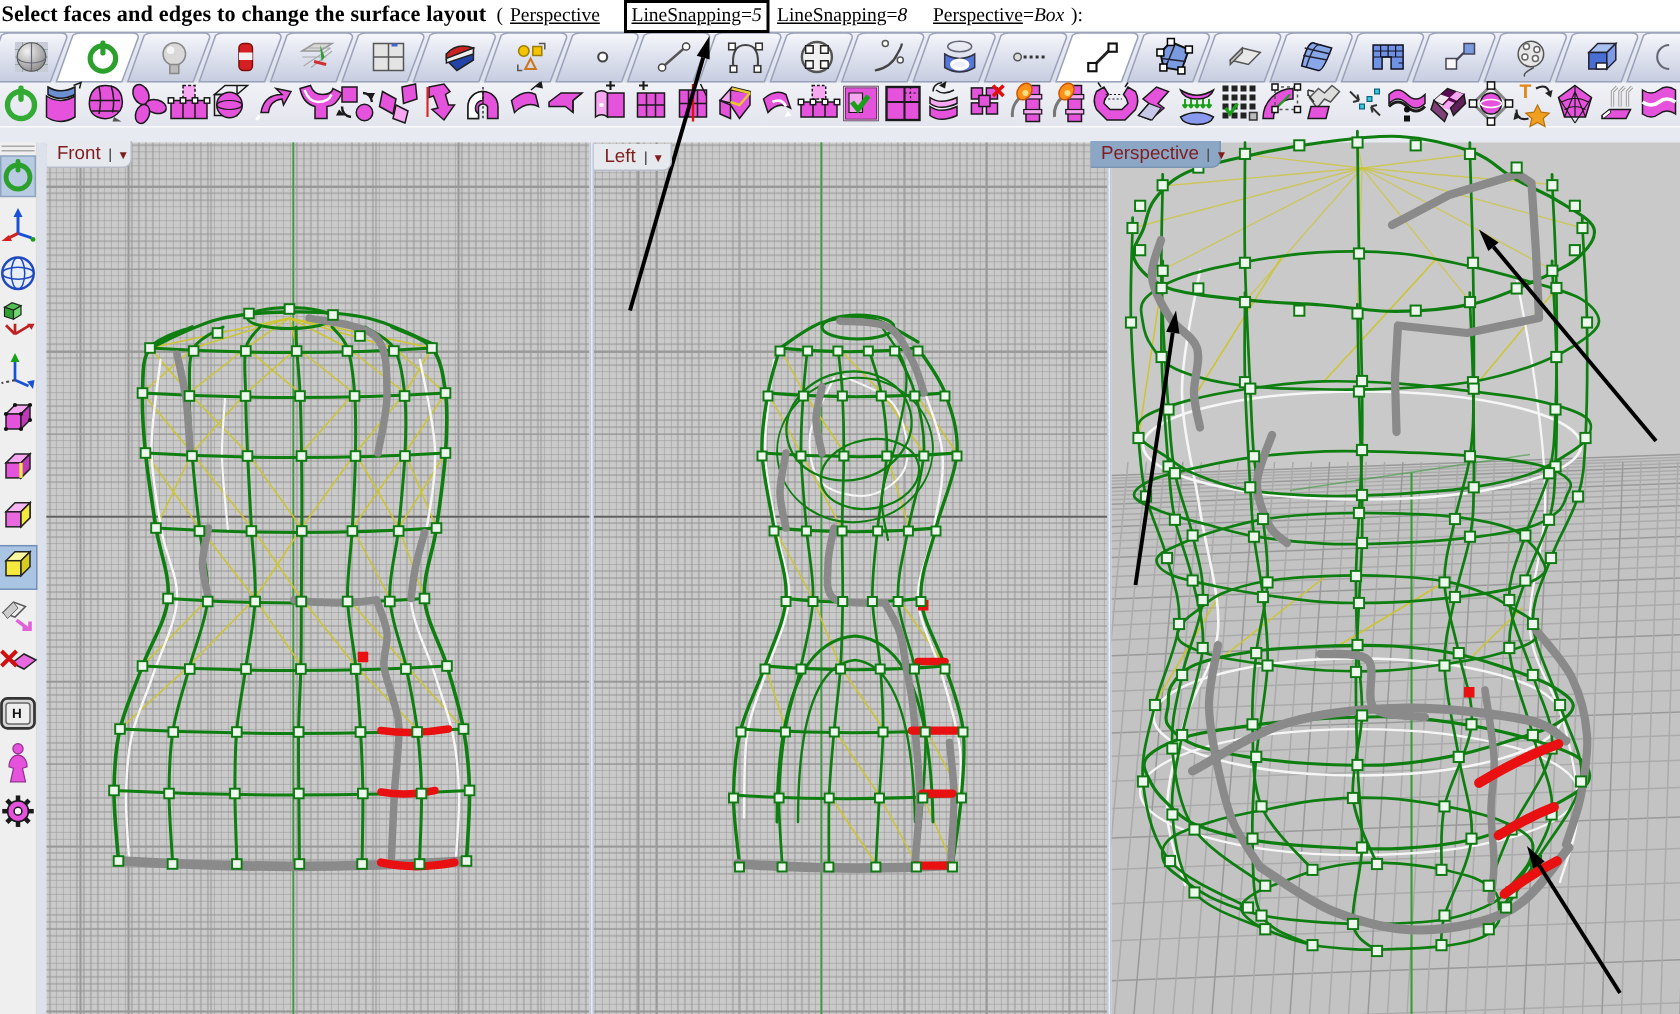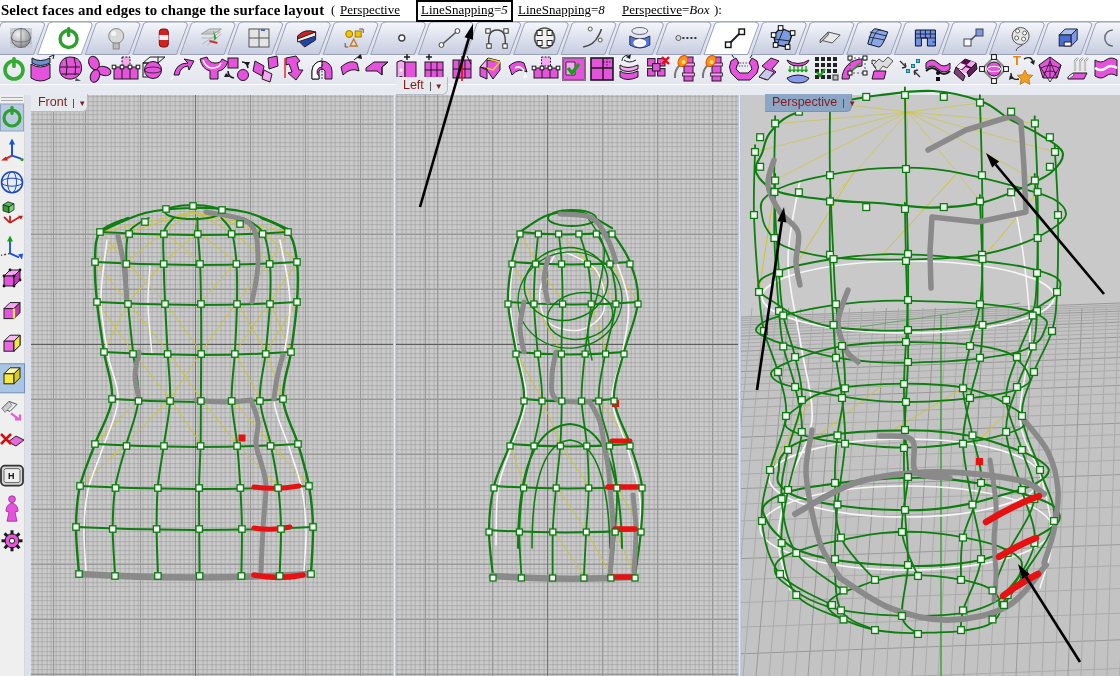--- a/index.html
+++ b/index.html
@@ -50,22 +50,22 @@
  <div class="vp" style="left:31px;width:362px;background-position:54px 29px,54px 29px,1.6px 1.2px,1.6px 1.2px"></div>
  <div class="sep" style="left:393px"></div>
  <div class="vp" style="left:396px;width:342px;background-position:41px 29px,41px 29px,0.6px 1.2px,0.6px 1.2px"></div>
  <div class="sep" style="left:738px"></div>
  <div class="vpp" style="left:741px;width:379px"></div>
  <div class="axv" style="left:195px;top:95px;height:581px"></div>
  <div class="axh" style="left:31px;top:344px;width:362px"></div>
  <div class="axv" style="left:547px;top:95px;height:581px"></div>
  <div class="axh" style="left:396px;top:344px;width:342px"></div>
  <div class="vtit" style="left:31px;width:57px;top:94px;background:#e6e9ed;border:1px solid #b8bcc8;border-top:none;border-left:none">&nbsp;&nbsp;Front<span class="dd">▼</span></div>
- <div class="vtit" style="left:396px;width:52px;top:77px;background:#e6e9ed;border:1px solid #b8bcc8;border-top:none;border-left:none">&nbsp;&nbsp;Left<span class="dd">▼</span></div>
- <div class="vtit" style="left:765px;width:87px;top:94px;background:#8ca6c6;border:1px solid #7a94b4;border-top:none;border-left:none">&nbsp;&nbsp;Perspective<span class="dd">▼</span></div>
+ <div class="vtit" style="left:396px;width:52px;top:96px;background:#e6e9ed;border:1px solid #b8bcc8;border-top:none;border-left:none">&nbsp;&nbsp;Left<span class="dd">▼</span></div>
+ <div class="vtit" style="left:727px;width:87px;top:94px;background:#8ca6c6;border:1px solid #7a94b4;border-top:none;border-left:none">&nbsp;&nbsp;Perspective<span class="dd">▼</span></div>
  <svg width="1120" height="676" viewBox="0 0 1120 676" style="position:absolute;left:0;top:0;z-index:10">
       <defs>
         <clipPath id="vpp">
           <rect x="741" y="95" width="379" height="581"></rect>
         </clipPath>
         <linearGradient id="tabg" x1="0" y1="0" x2="0" y2="1">
           <stop offset="0" stop-color="#f6f7fb"></stop>
           <stop offset="0.5" stop-color="#dde1ee"></stop>
           <stop offset="1" stop-color="#c7cde0"></stop>
         </linearGradient>

